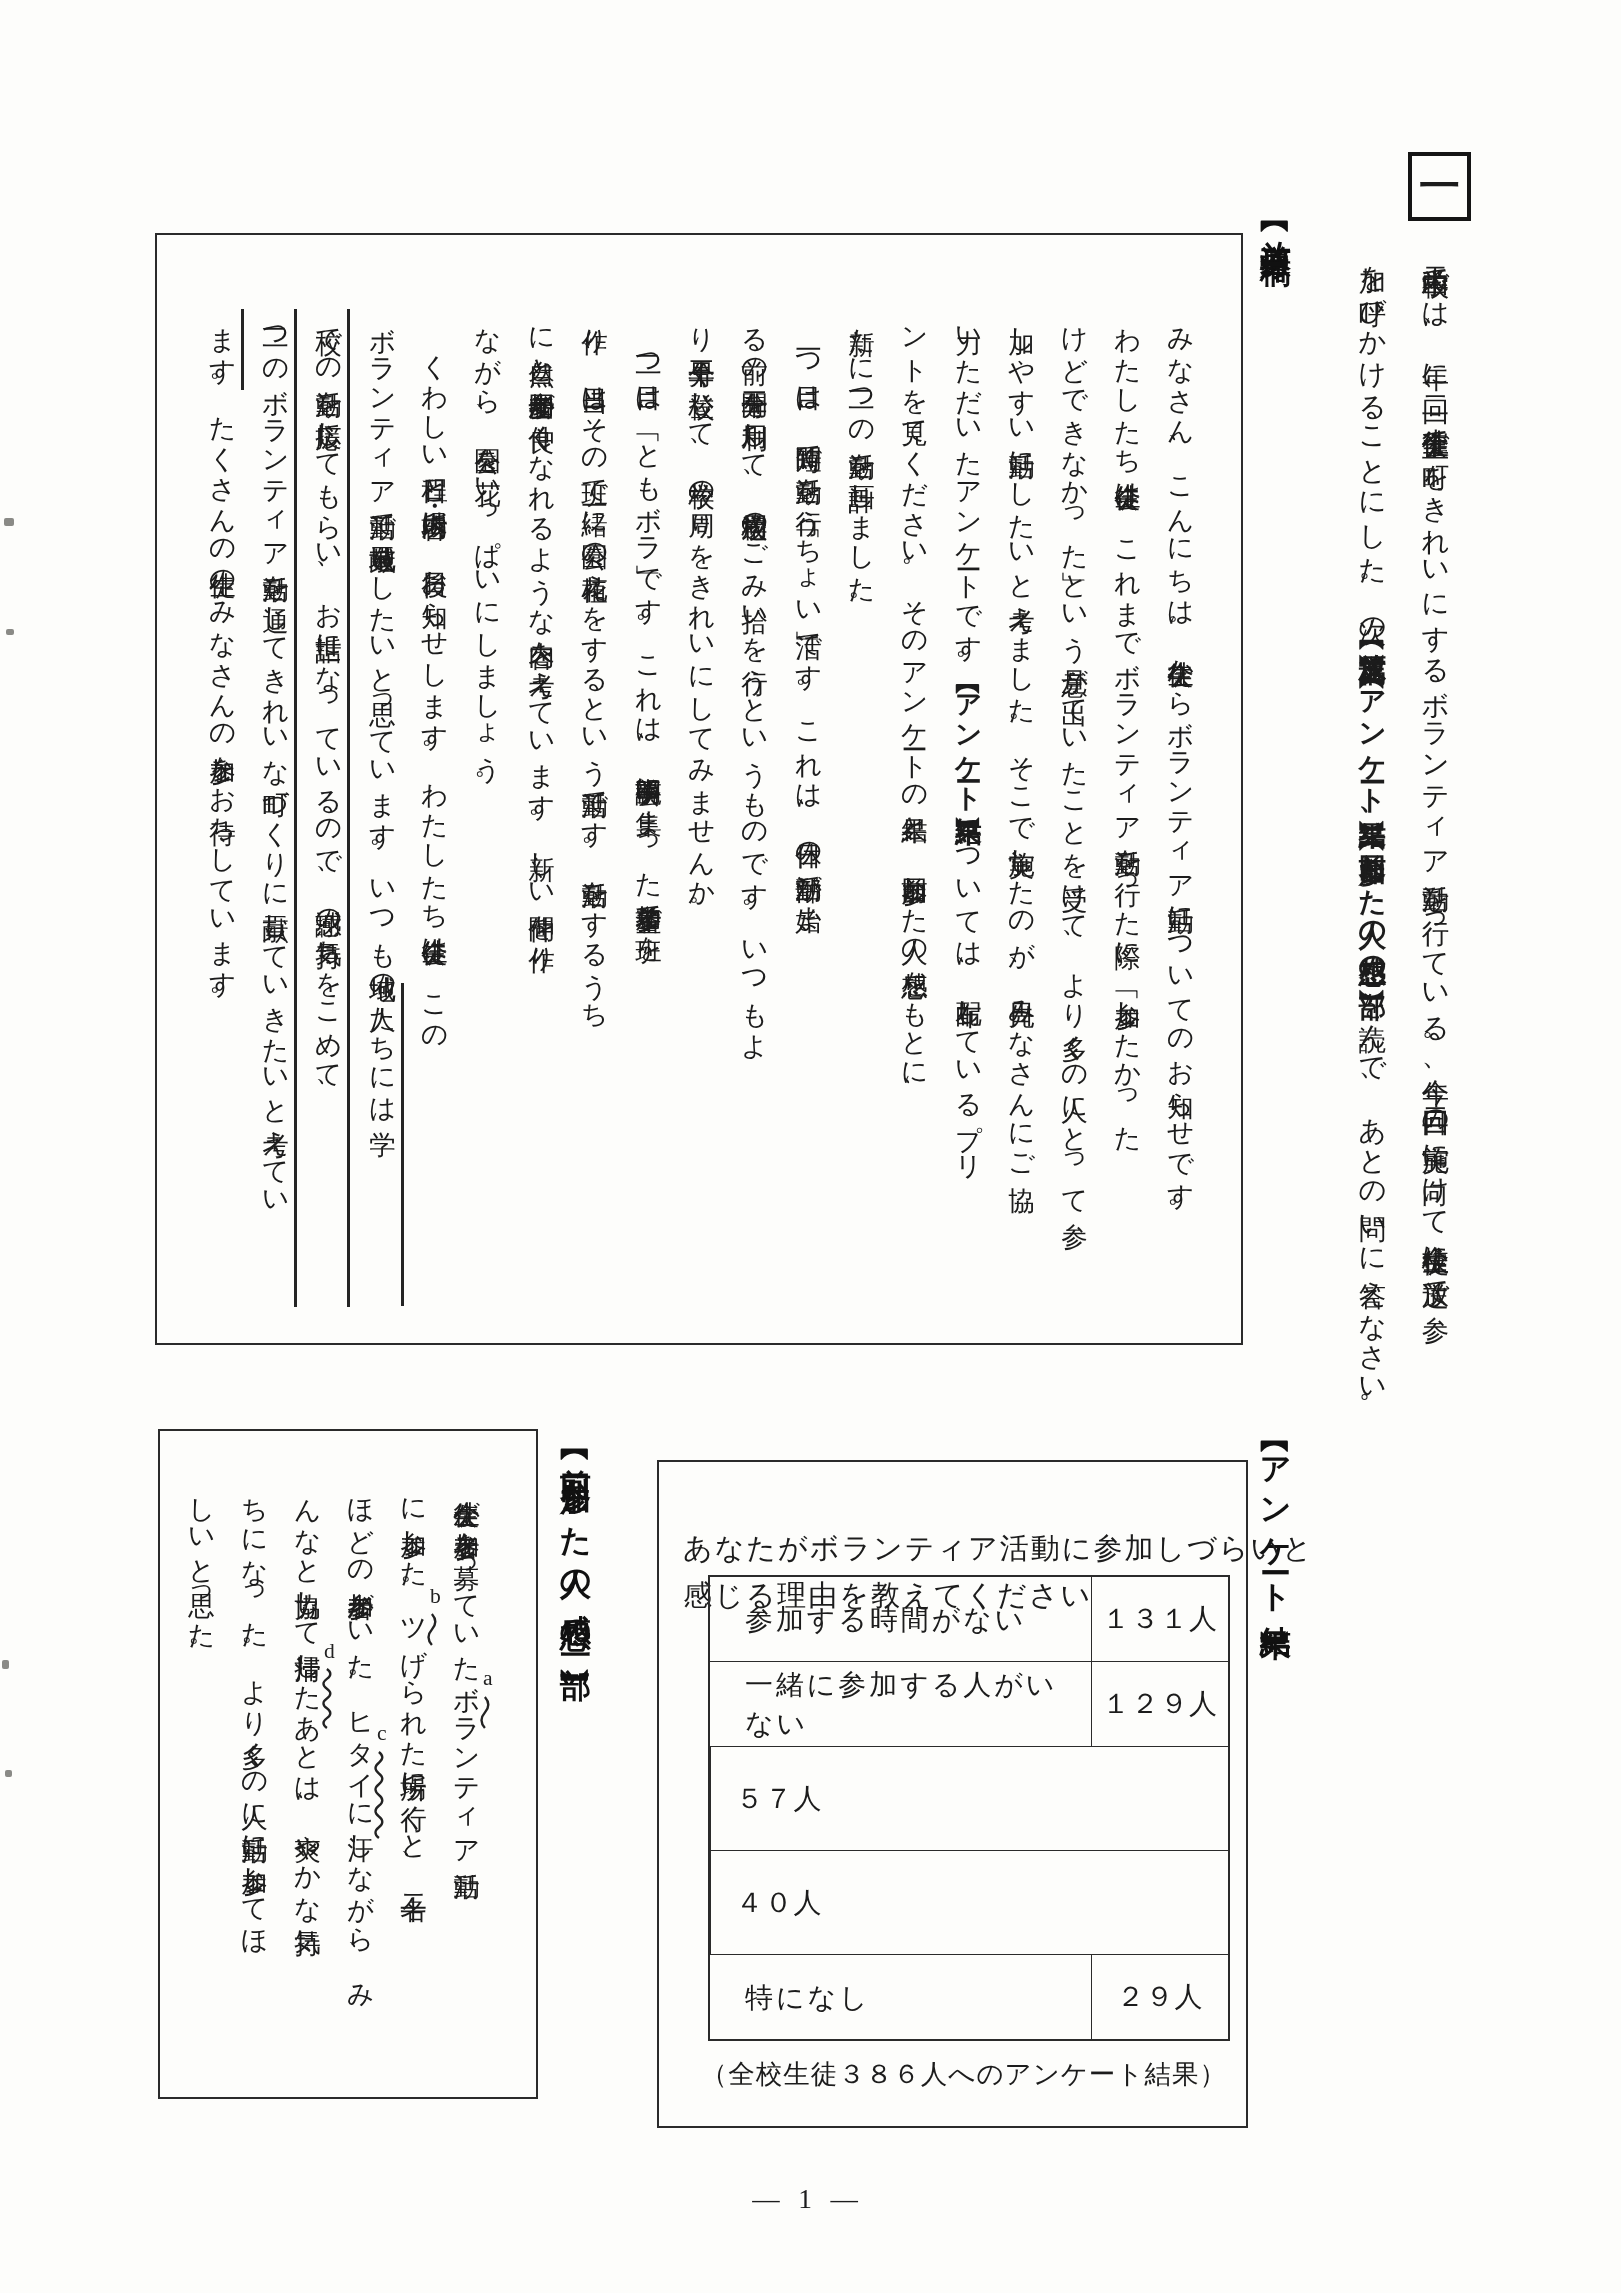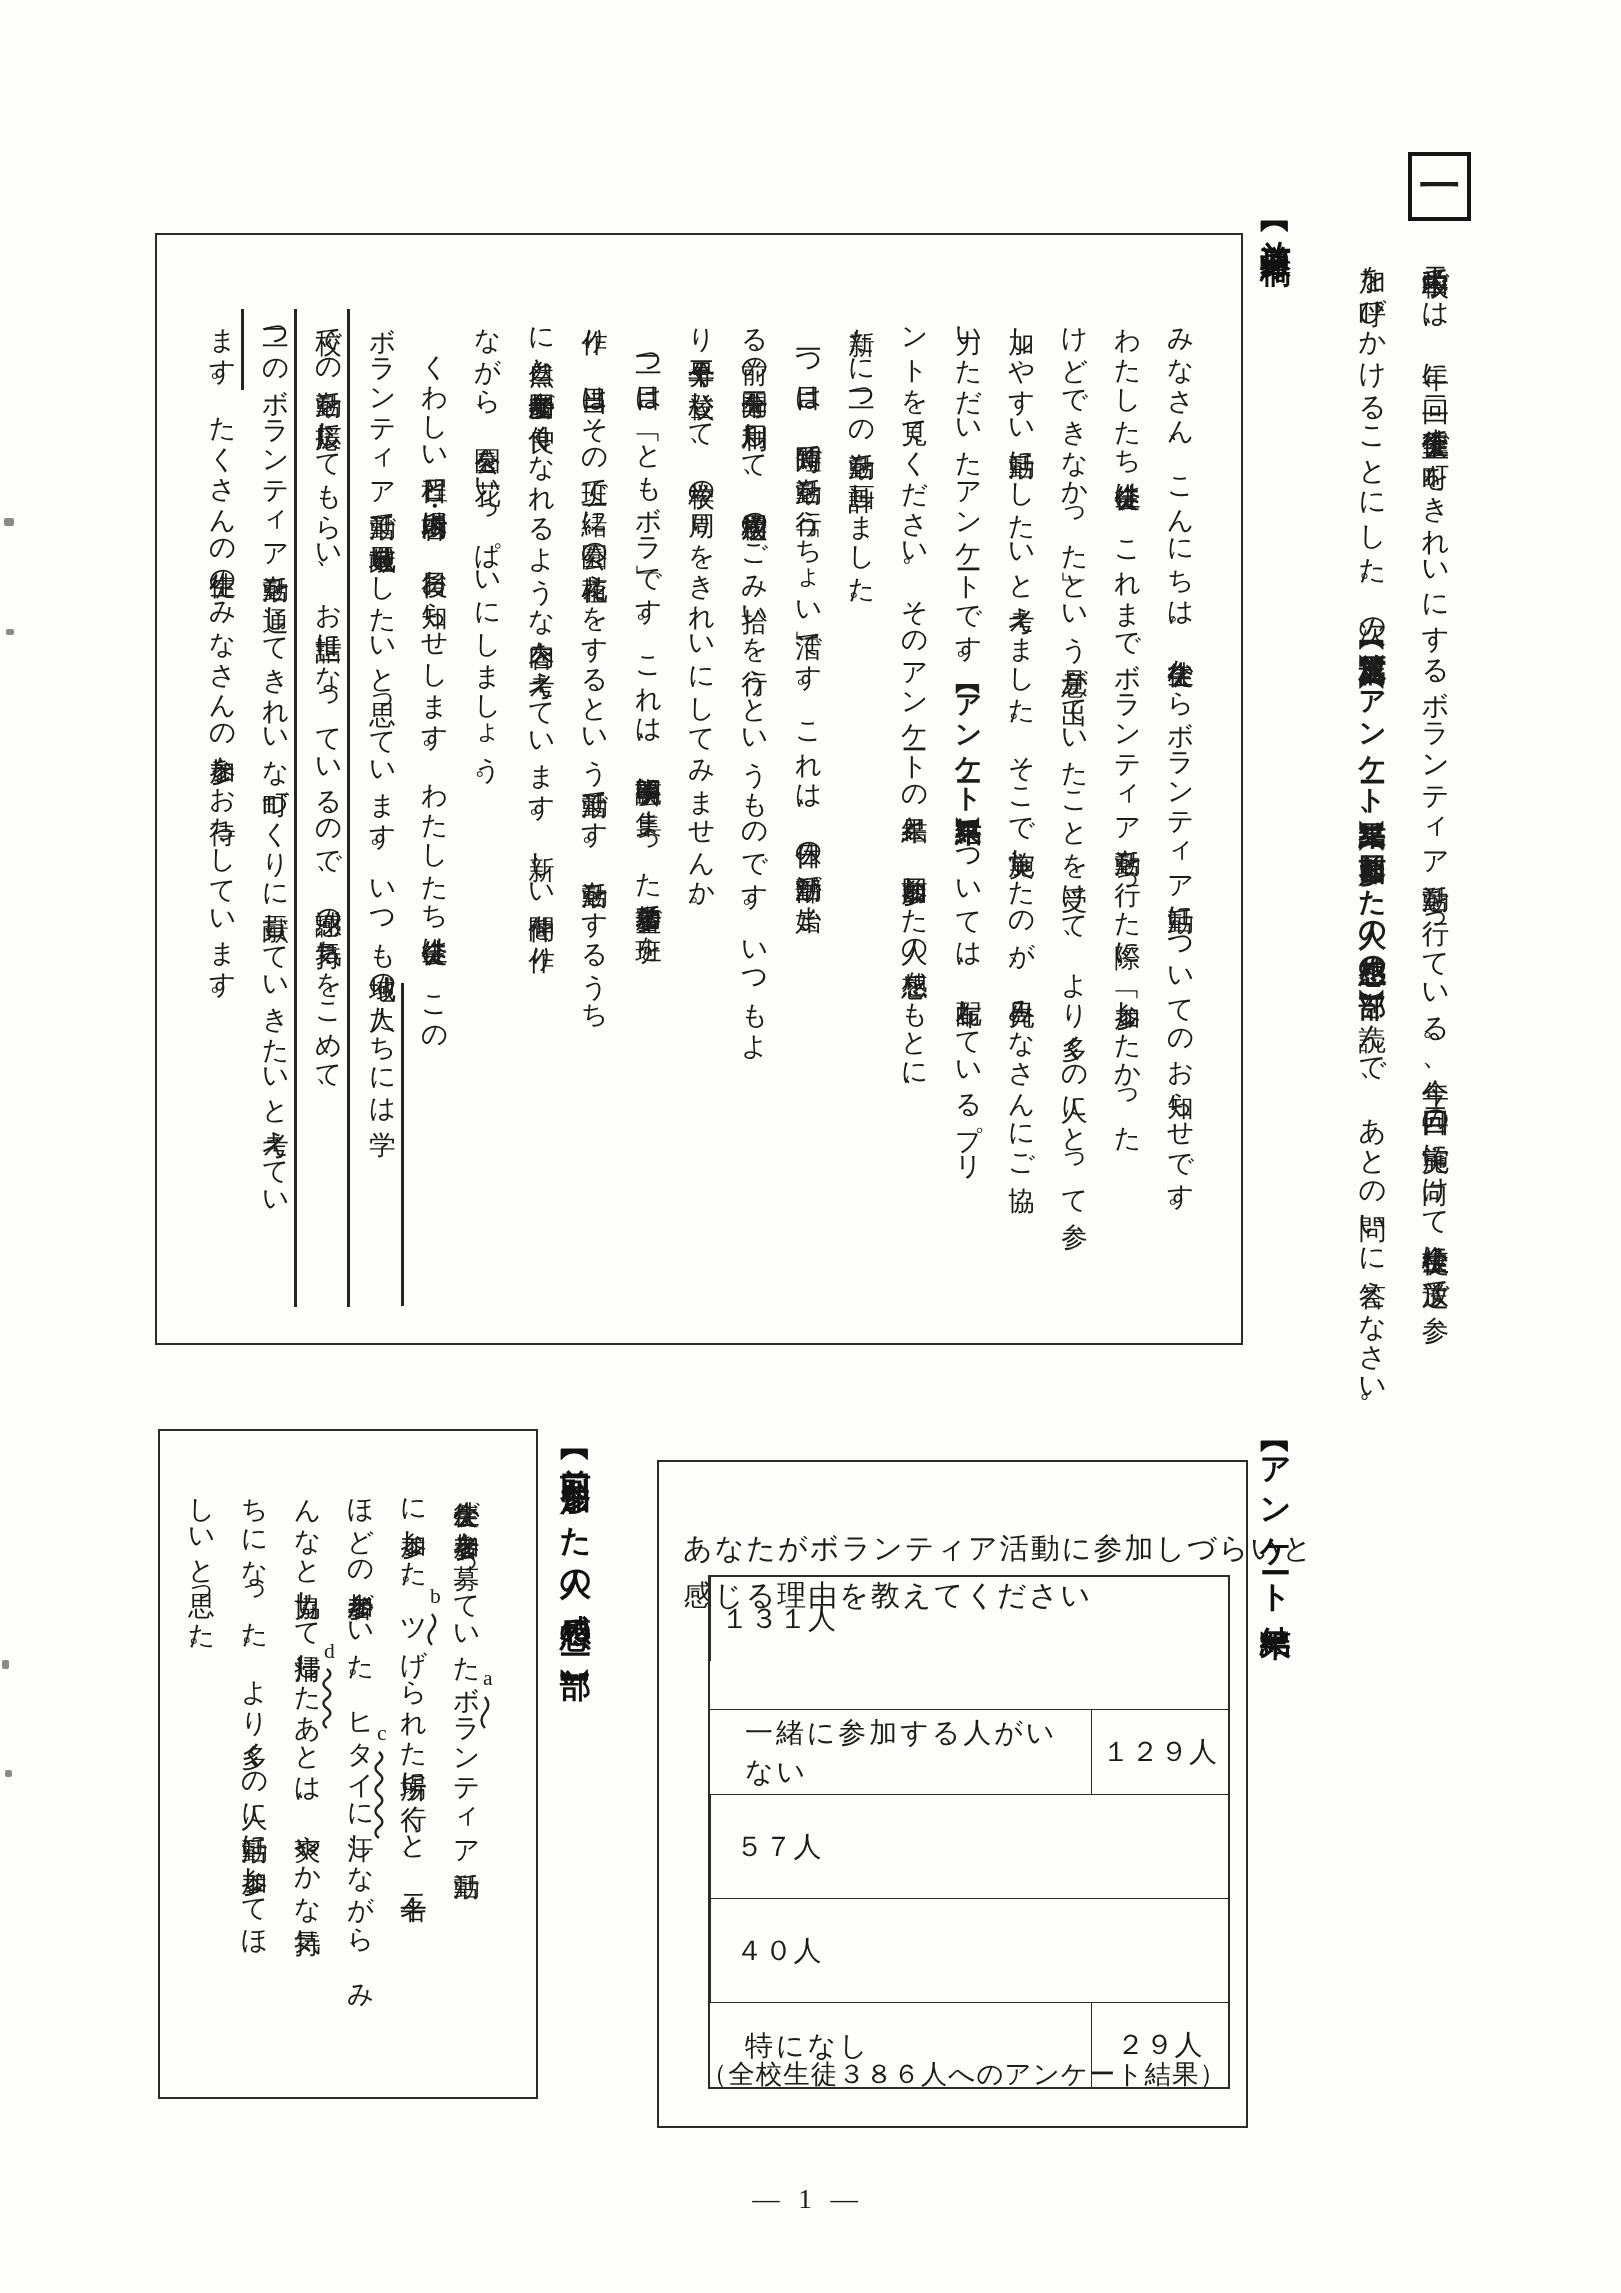--- a/index.html
+++ b/index.html
@@ -109,23 +109,24 @@
 
   <div class="frame" style="left:657px;top:1460px;width:587px;height:664px;"></div>
 
   <div style="position:absolute;left:683px;top:1525px;">
     <div class="q-line">あなたがボランティア活動に参加しづらいと</div>
     <div class="q-line">感じる理由を教えてください</div>
   </div>
 
   <div class="stable" style="left:708px;top:1575px;width:518px;">
     <div class="srow" style="height:84px;">
+      <div class="scell-r">参加する時間がない</div>
       <div class="scell-c">１３１人</div>
     </div>
-    <div class="srow" style="height:84px;margin-top:48px;">
+    <div class="srow" style="height:84px;">
       <div class="scell-r">一緒に参加する人がいない</div>
       <div class="scell-c">１２９人</div>
     </div>
     <div class="srow" style="height:103px;">
       <div class="scell-c">５７人</div>
     </div>
     <div class="srow" style="height:103px;">
       <div class="scell-c">４０人</div>
     </div>
     <div class="srow" style="height:84px;text-align:right;">

